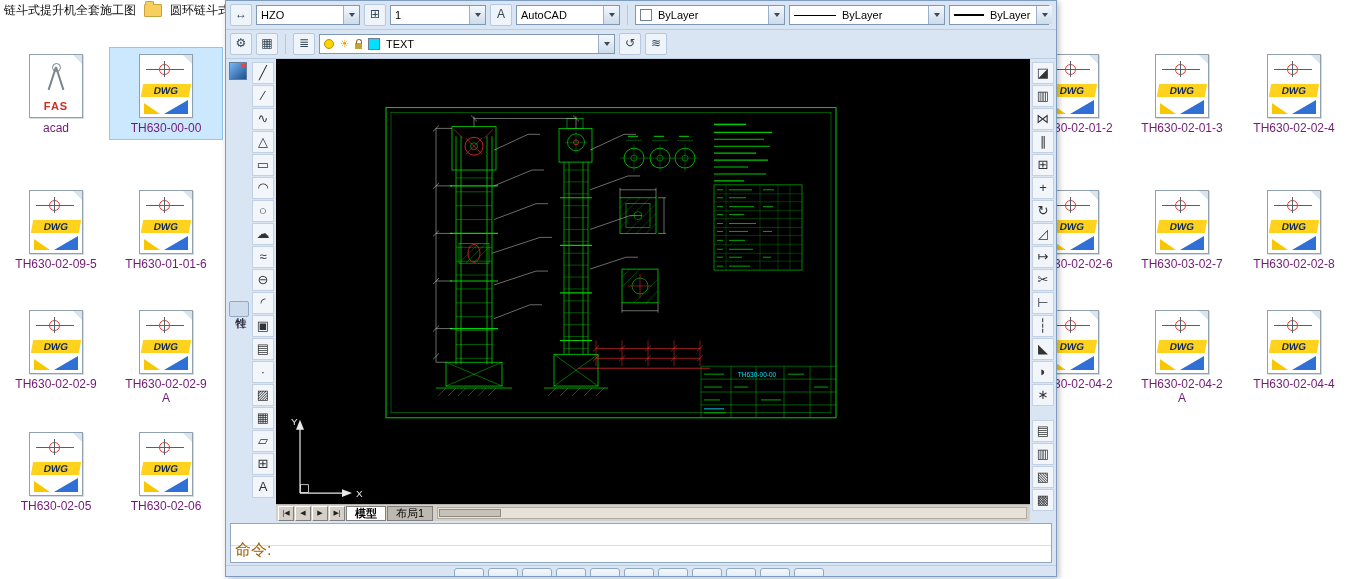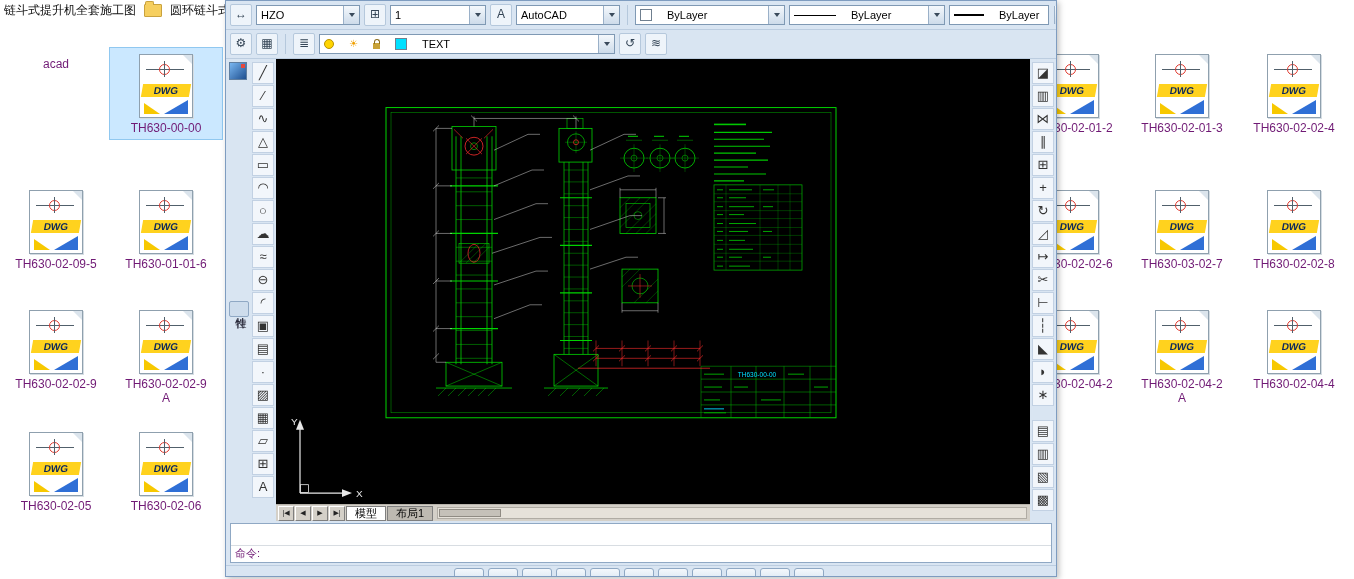--- a/index.html
+++ b/index.html
@@ -34,21 +34,21 @@
 
   
   .acad-window{position:absolute;left:225px;top:0;width:832px;height:577px;z-index:10;
     background:#d9e5f2;border:1px solid #7e9cc0;box-sizing:border-box;display:flex;flex-direction:column;overflow:hidden;
     box-shadow:2px 2px 6px rgba(0,0,0,.25)}
   .tb{display:flex;align-items:center;gap:4px;padding:0 4px;border-bottom:1px solid #bccde0;flex:none}
   .tb1{height:28px}
   .tb2{height:28px}
   .tb-ibtn{width:20px;height:20px;background:#eef4fa;border:1px solid #b5c8dc;border-radius:2px;font-size:12px;line-height:18px;text-align:center;color:#345;flex:none;cursor:default}
   .tb-sep{width:1px;height:20px;background:#b5c8dc;margin:0 3px;flex:none}
-  .combo{height:20px;background:#fff;border:1px solid #7f99b4;display:flex;align-items:center;font-size:11px;color:#000;padding-left:4px;box-sizing:border-box;flex:none;position:relative;gap:15px}
+  .combo{height:20px;background:#fff;border:1px solid #7f99b4;display:flex;align-items:center;font-size:11px;color:#000;padding-left:4px;box-sizing:border-box;flex:none;position:relative;gap:6px}
   .combo .dd{margin-left:auto;width:15px;align-self:stretch;background:linear-gradient(#f4f8fc,#cddbea);border-left:1px solid #9ab0c8;display:flex;align-items:center;justify-content:center;flex:none}
   .dd-arrow{width:0;height:0;border-left:3px solid transparent;border-right:3px solid transparent;border-top:4px solid #3a4a5c}
   .swatch{width:10px;height:10px;border:1px solid #6f7f8f;background:#ffffff;flex:none}
   .swatch.cyan{background:#00e0ff}
   .lt-sample{width:42px;height:1px;background:#000;flex:none}
   .lw-sample{width:30px;height:2px;background:#000;flex:none}
   .bulb{width:8px;height:8px;border-radius:50%;background:#ffd400;border:1px solid #b89200;flex:none}
   .sun{font-size:10px;line-height:10px;color:#f0a000;flex:none}
   .lock{width:7px;height:6px;background:#c8a238;position:relative;margin-top:3px;flex:none}
   .lock::before{content:'';position:absolute;top:-4px;left:1px;width:4px;height:4px;border:1px solid #8a6d1f;border-bottom:none;border-radius:3px 3px 0 0}
@@ -62,45 +62,52 @@
   .tbtn{width:22px;height:22px;background:#f2f6fb;border:1px solid #c2d1e3;box-sizing:border-box;font-size:13px;line-height:20px;text-align:center;color:#333;flex:none;cursor:default}
   .tool-gap{height:12px;flex:none}
   .center-col{flex:1;display:flex;flex-direction:column;min-width:0}
   .canvas{flex:1;background:#000;position:relative;min-height:0}
   .canvas svg{position:absolute;inset:0;width:100%;height:100%}
 
   
   .tabstrip{height:16px;flex:none;background:#d4d0c8;border-top:1px solid #b7b3ab;display:flex;align-items:center;padding-left:2px;gap:1px}
   .nav-btn{width:14px;height:13px;background:#d4d0c8;border:1px solid;border-color:#fff #7f7f7f #7f7f7f #fff;font-size:7px;line-height:12px;text-align:center;color:#222;flex:none}
   .sheet-tab{height:13px;padding:0 8px;font-size:11px;line-height:13px;color:#000;border:1px solid #7f7f7f;background:#bdb9b1;flex:none}
-  .sheet-tab.active{background:#fff;font-weight:normal}
+  .sheet-tab.active{background:#fff;font-weight:bold}
   .tab-scroll{flex:1;height:10px;margin:0 3px;background:#e6e2da;border:1px solid #b0aca4;position:relative}
   .tab-thumb{position:absolute;left:1px;top:1px;width:60px;height:6px;background:#c5c1b9;border:1px solid #8f8b83}
 
   
   .cmd-area{height:44px;flex:none;padding:2px 4px;box-sizing:border-box}
-  .cmd-box{height:100%;background:#fff;border:1px solid #8fa8c4;box-sizing:border-box;position:relative;font-family:Liberation Sans, sans-serif;font-size:11px;color:#701a75}
+  .cmd-box{height:100%;background:#fff;border:1px solid #8fa8c4;box-sizing:border-box;position:relative;font-family:Liberation Sans, sans-serif;font-size:16px;color:#a16207}
   .cmd-divider{position:absolute;left:0;right:0;bottom:16px;height:1px;background:#d8dde2}
   .cmd-prompt{position:absolute;left:4px;bottom:1px}
 
   
   .status-bar{height:10px;flex:none;background:#d9e5f2;border-top:1px solid #bccde0;display:flex;gap:4px;padding-left:228px;overflow:hidden;align-items:flex-start}
   .sbtn{width:28px;height:16px;margin-top:2px;background:linear-gradient(#f4f8fc,#cfdfee);border:1px solid #8fa8c4;border-radius:3px;flex:none}
 </style>
 </head>
 <body>
 
 <div class="explorer-header">
   <span>链斗式提升机全套施工图</span>
   <span class="folder-ico"></span>
   <span>圆环链斗式提...</span>
 </div>
 
 <div class="file-grid">
     <div class="file-item" style="left: 0px; top: 48px;">
+      <div class="ficon">
+        <div class="fold"></div>
+        <span class="compass-hub"></span>
+        <span class="compass-l"></span>
+        <span class="compass-r"></span>
+        <div class="fas-text">FAS</div>
+      </div>
       <div class="file-label">acad</div>
     </div>
     <div class="file-item selected" style="left: 110px; top: 48px;">
       <div class="ficon">
         <div class="fold"></div>
         <div class="art">
           <span class="art-circle"></span>
         </div>
         <div class="band">DWG</div>
         <div class="wedge-yellow"></div>

